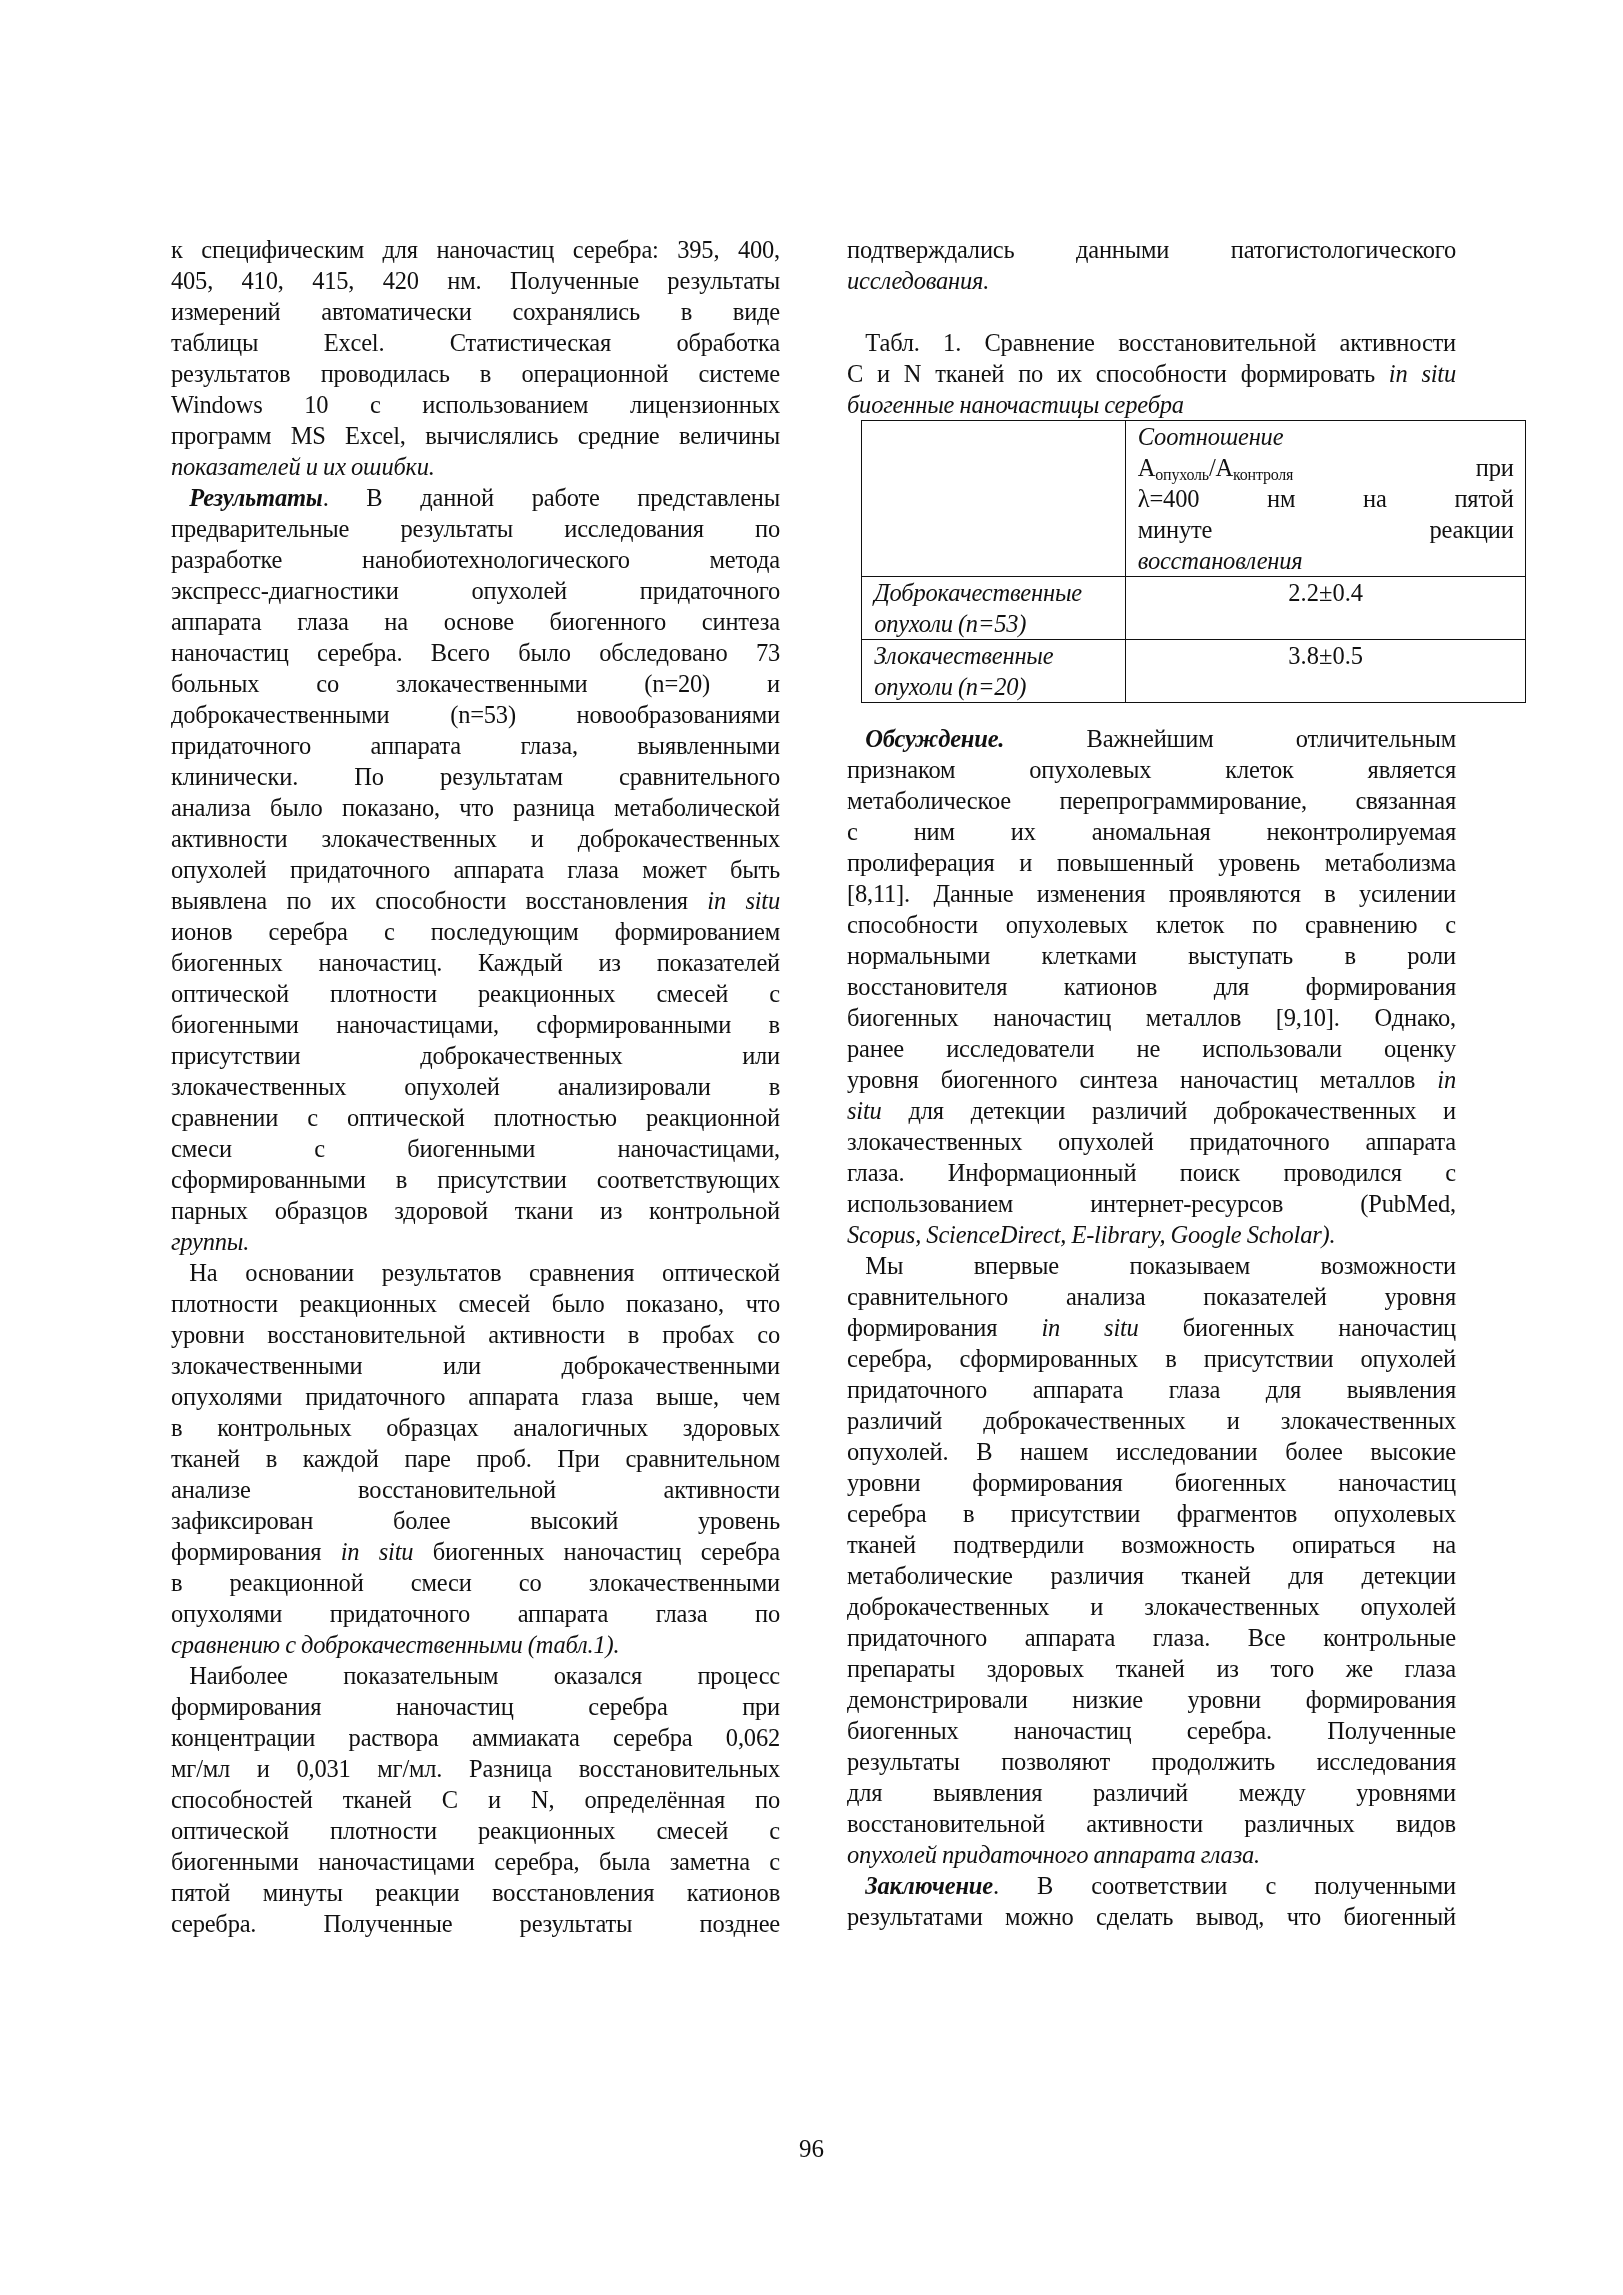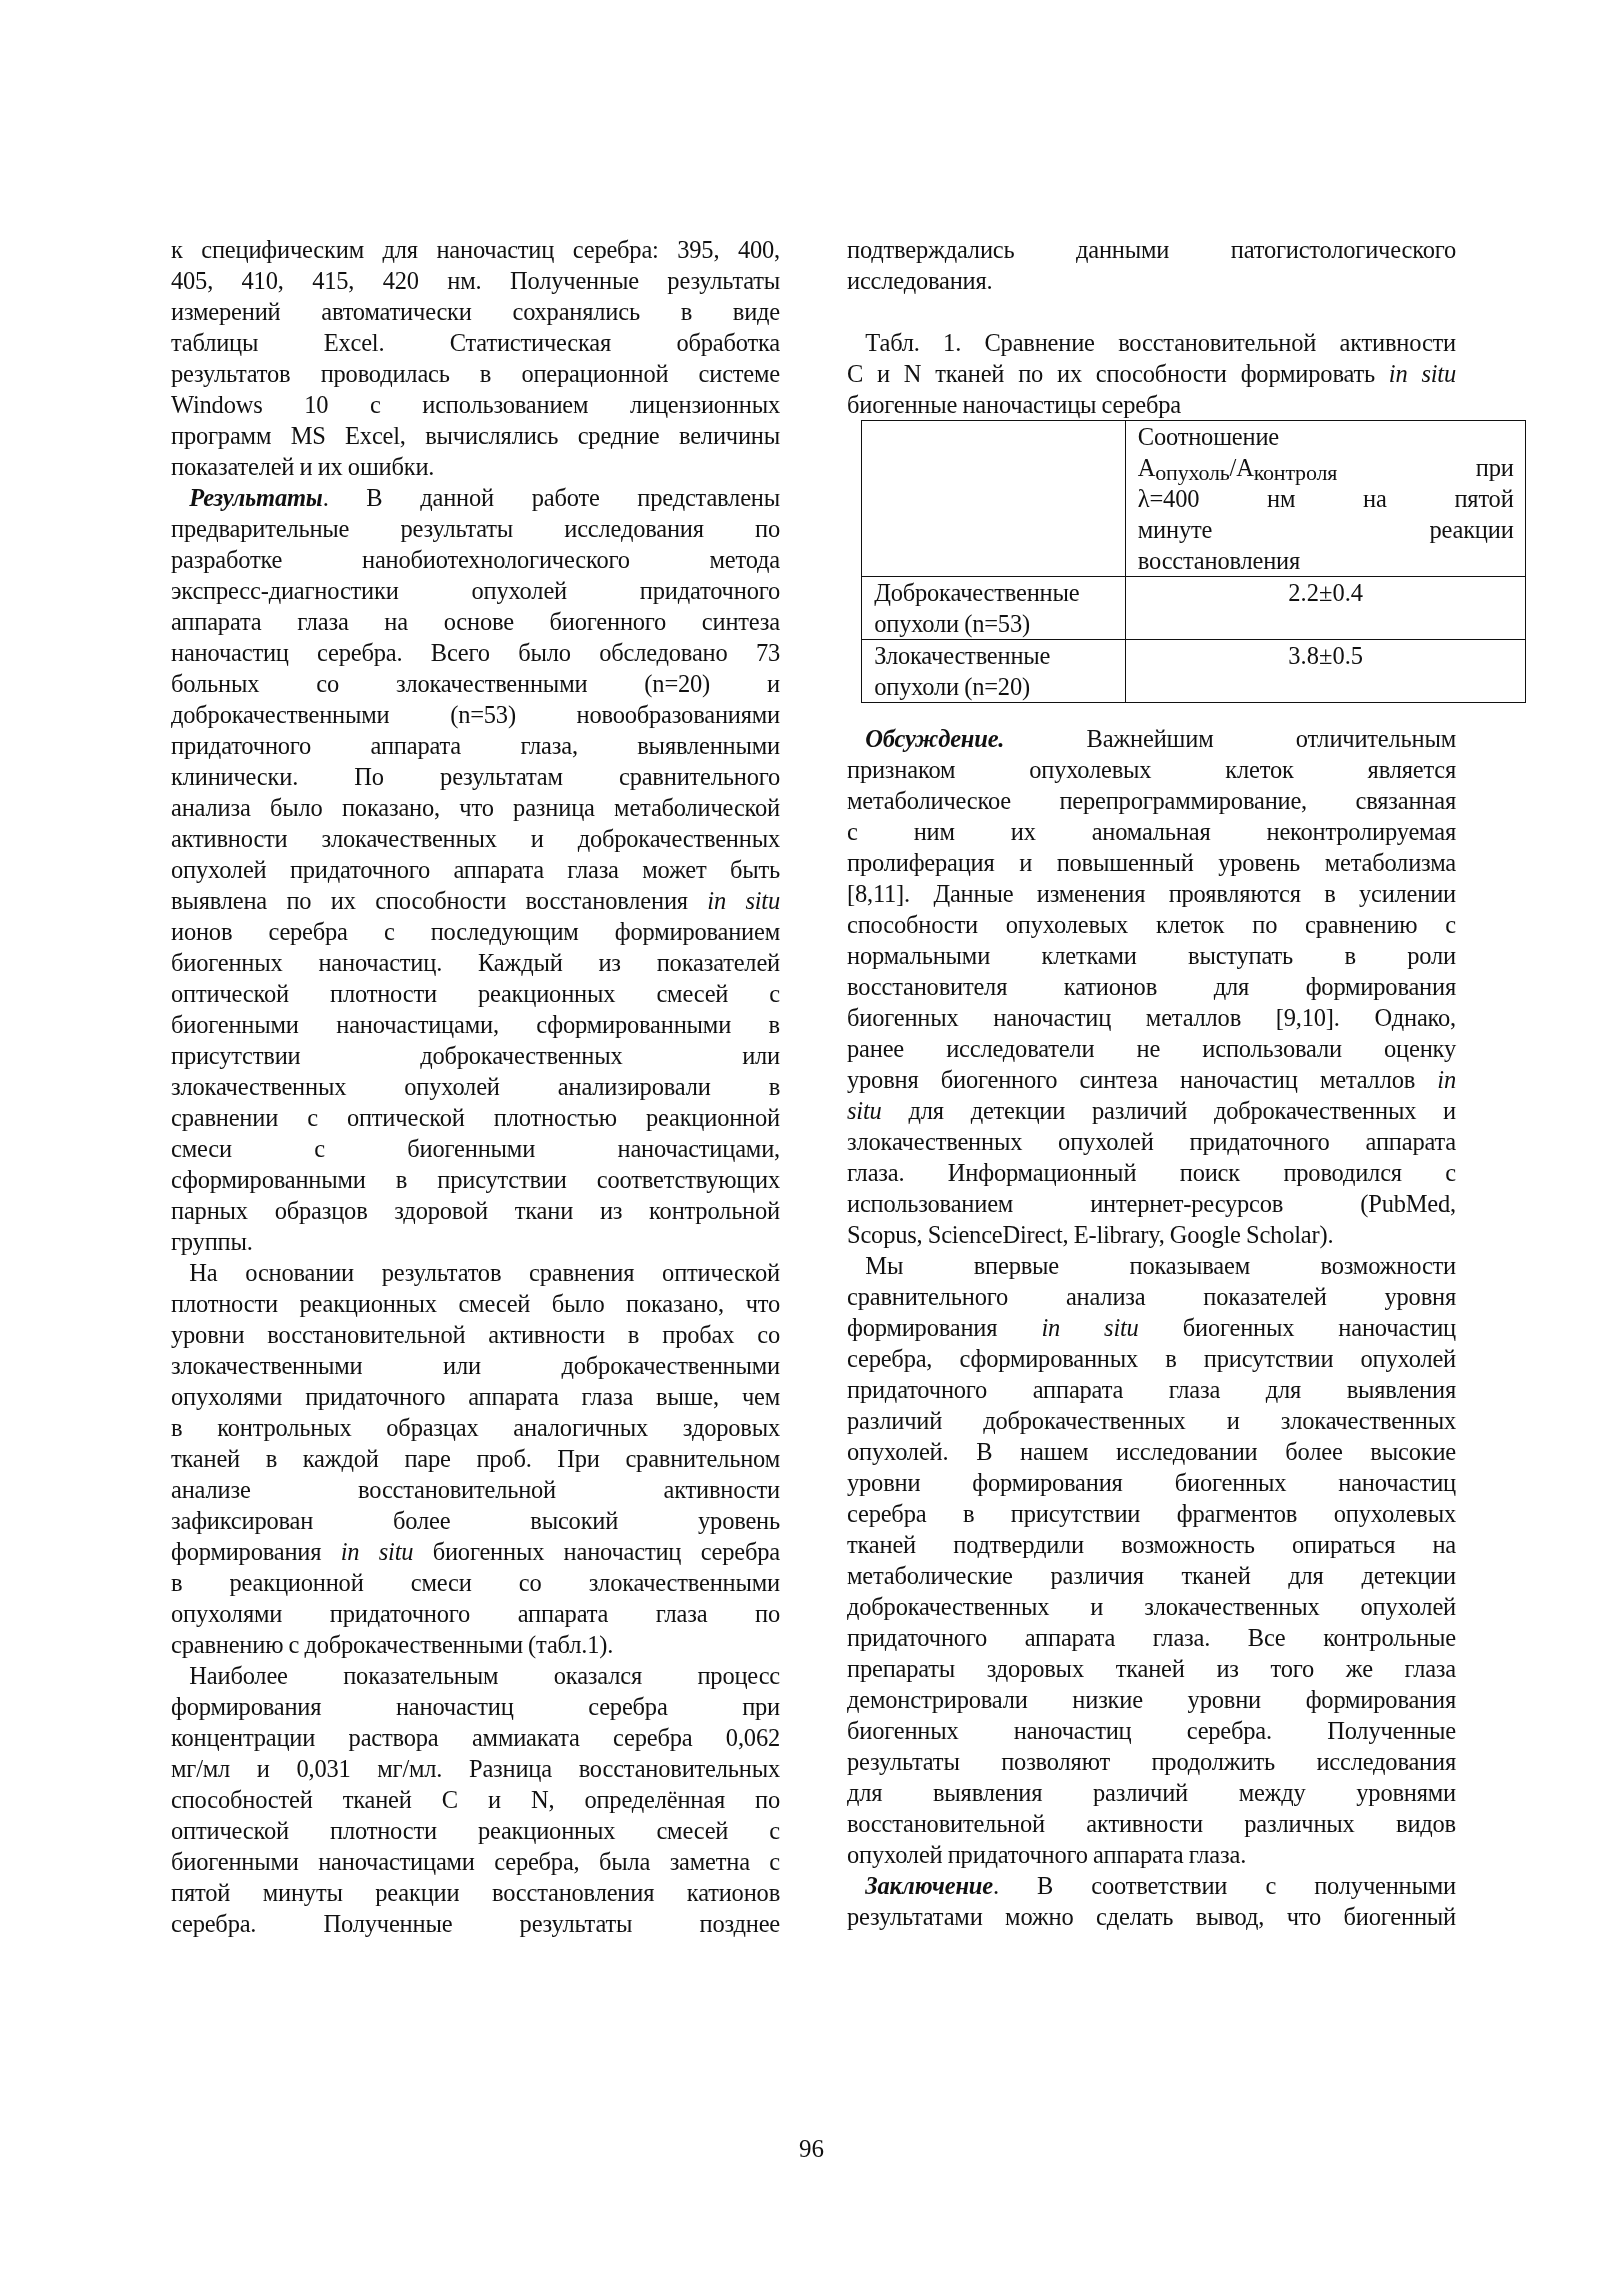--- a/index.html
+++ b/index.html
@@ -3,32 +3,32 @@
 <meta charset="utf-8">
 <style>
   html, body { margin: 0; padding: 0; background: #ffffff; }
   body { width: 1623px; height: 2295px; position: relative; overflow: hidden;
          font-family: "Liberation Serif", "DejaVu Serif", serif; color: #111111; }
   .col { position: absolute; top: 234px; font-size: 24.5px; line-height: 31px; }
   .col-left { left: 171px; width: 609px; }
   .col-right { left: 847px; width: 609px; }
   .line { display: block; white-space: nowrap; text-align: justify; text-align-last: justify;
           height: 31px; overflow: visible; letter-spacing: -0.2px; word-spacing: -0.7px; }
-  .line.last { text-align-last: left; }
+  .line.last { text-align-last: left; font-style: italic; }
   .line.indent { padding-left: 18.3px; }
   .para { display: block; }
   b.heading { font-weight: bold; font-style: italic; }
   i { font-style: italic; }
   .gap { display: block; height: 31px; }
   .caption .line.indent { padding-left: 18.3px; }
   table.t1 { border-collapse: collapse; margin-left: 14.4px; width: 665px; font-size: 24.5px; line-height: 31px; }
   table.t1 td { border: 1.6px solid #111; vertical-align: top; padding: 0 11.8px; }
   table.t1 td.c0 { width: 239px; }
   table.t1 td.val { text-align: center; }
-  sub.s { font-size: 22px; vertical-align: -3.9px; }
+  sub.s { font-size: 16px; vertical-align: -3.9px; }
   .page-number { position: absolute; top: 2135px; left: 0; width: 1623px; text-align: center;
                  font-size: 25px; }
 </style>
 </head>
 <body>
 
 <div class="col col-left">
   <div class="para" id="methods">
       <span class="line">к специфическим для наночастиц серебра: 395, 400,</span>
       <span class="line">405, 410, 415, 420 нм. Полученные результаты</span>

